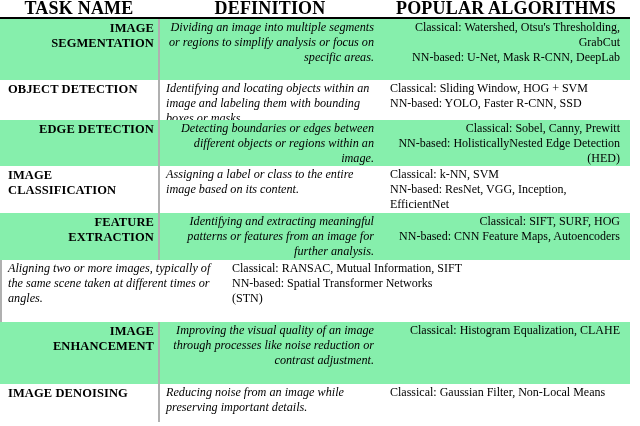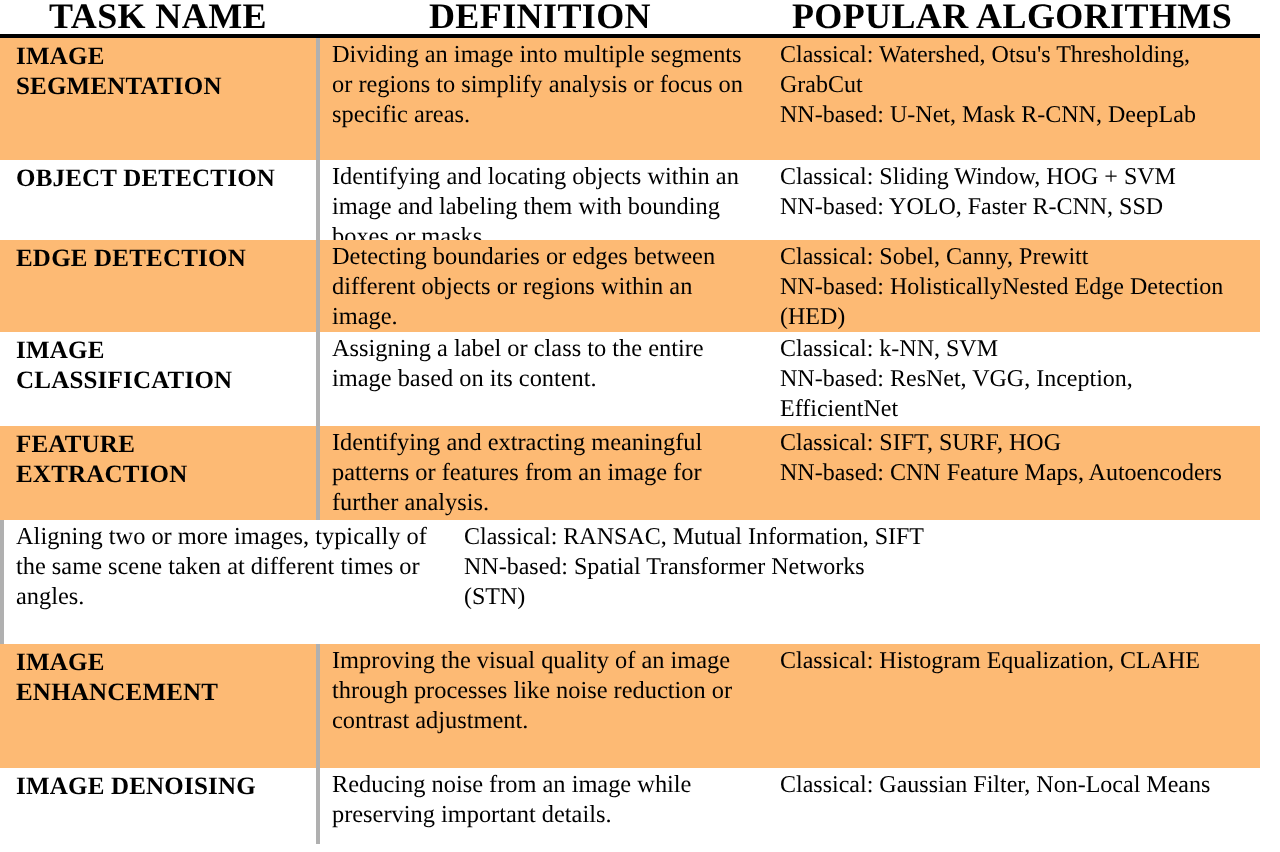--- a/index.html
+++ b/index.html
@@ -19,35 +19,36 @@
     font-weight: bold;
     font-size: 18px;
     line-height: 16px;
     text-align: center;
     letter-spacing: 0.2px;
   }
   .hc1 { width: 158px; }
   .hc2 { width: 224px; }
   .hc3 { width: 248px; }
   .row { display: flex; overflow: hidden; }
-  .row.shade { background: #fdba74; }
+  .row.shade { background: #86efac; text-align: right; }
   .cell-task {
     width: 158px;
     padding: 2px 4px 0 8px;
     font-weight: bold;
     font-size: 12.5px;
     line-height: 15.4px;
     letter-spacing: 0.1px;
   }
   .cell-def {
     width: 224px;
     border-left: 2px solid #b0b0b0;
     padding: 1px 8px 0 6px;
     font-size: 12.2px;
     line-height: 14.8px;
+    font-style: italic;
   }
   .cell-algo {
     width: 248px;
     padding: 1px 10px 0 8px;
     font-size: 12px;
     line-height: 14.8px;
   }
 </style>
 </head>
 <body>

